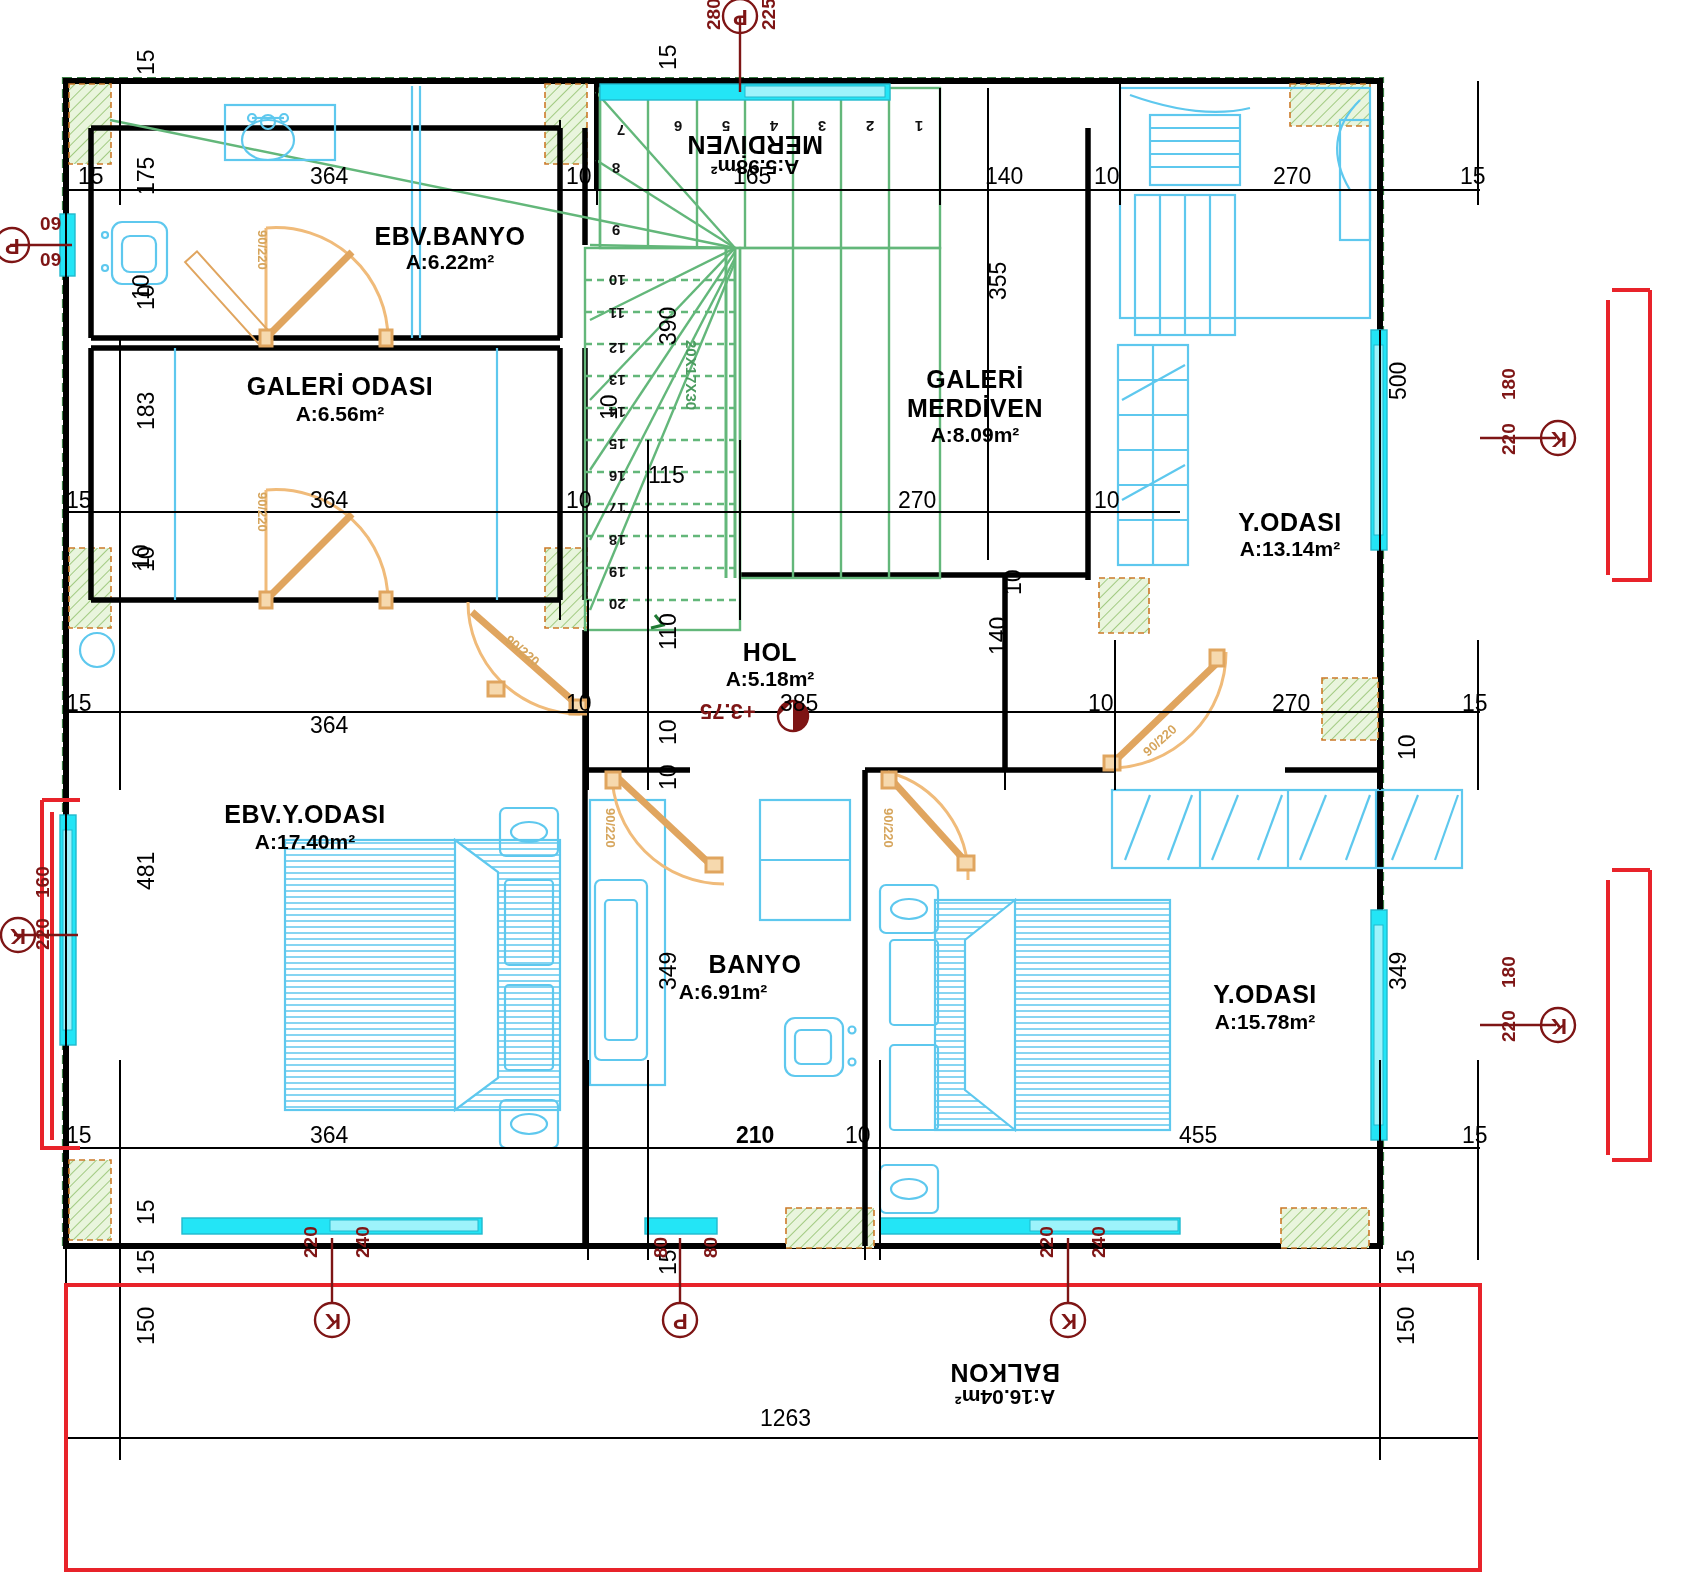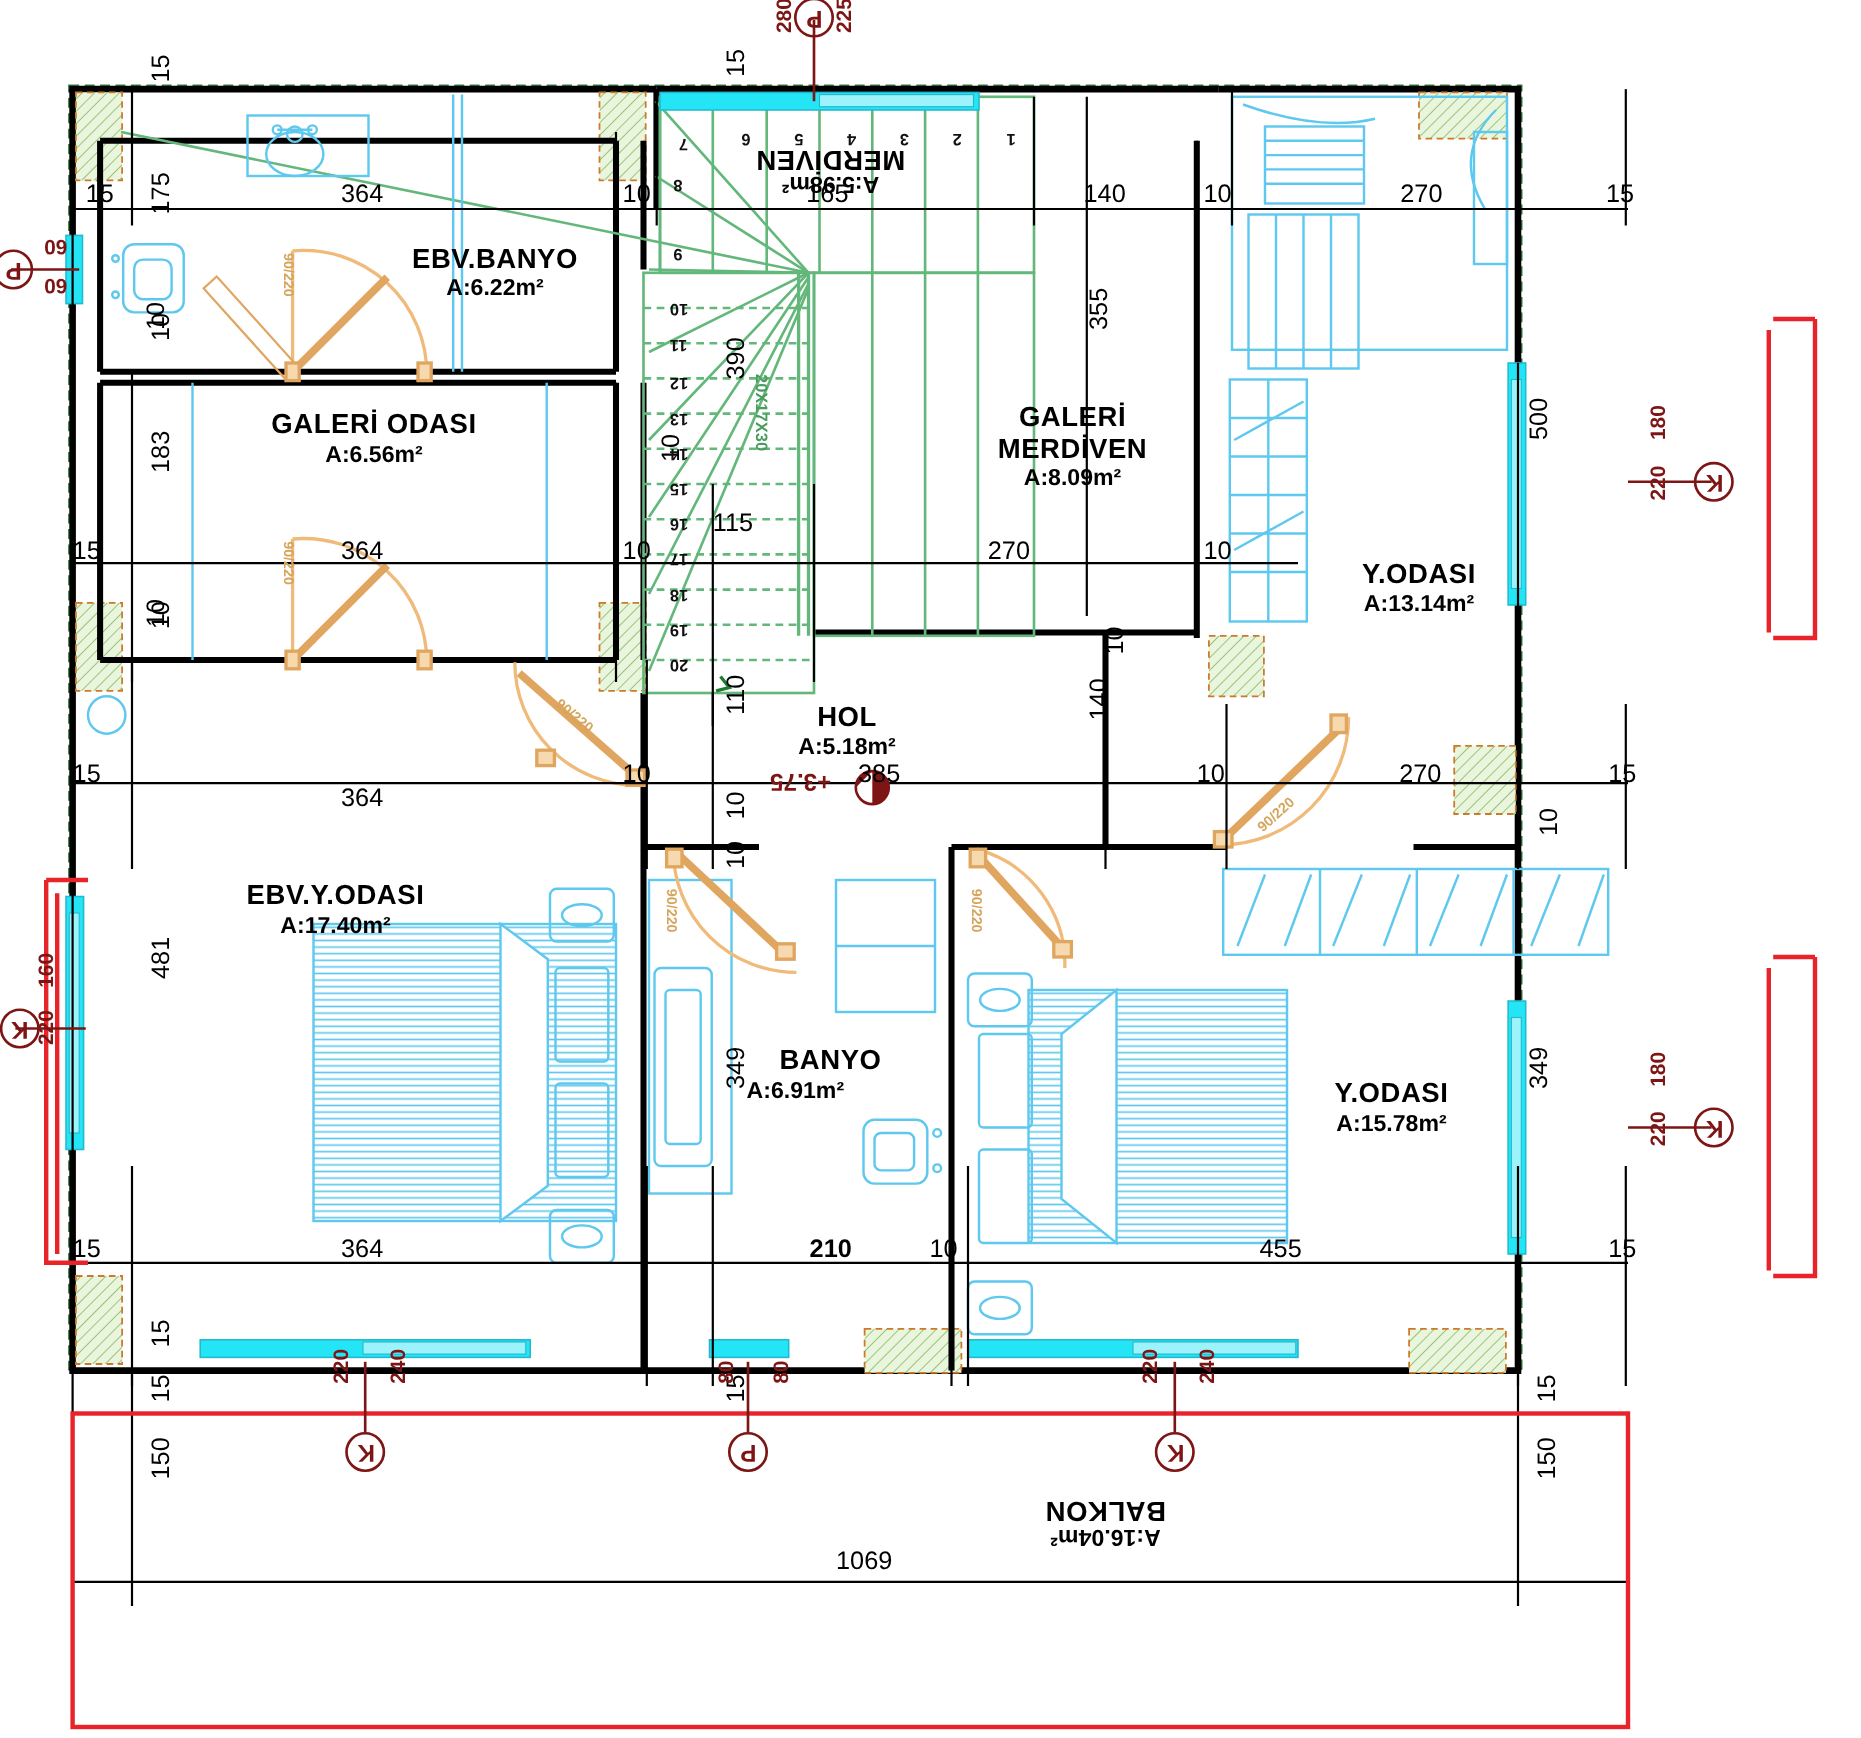--- a/index.html
+++ b/index.html
@@ -445,24 +445,24 @@
 <div class="lbl dim" style="left:566px;top:690px;">10</div>
 <div class="lbl dim" style="left:780px;top:690px;">385</div>
 <div class="lbl dim" style="left:1088px;top:690px;">10</div>
 <div class="lbl dim" style="left:1272px;top:690px;">270</div>
 <div class="lbl dim" style="left:1462px;top:690px;">15</div>
 
 <div class="lbl dim" style="left:66px;top:1122px;">15</div>
 <div class="lbl dim" style="left:310px;top:1122px;">364</div>
 <div class="lbl dim" style="left:736px;top:1122px;font-weight:bold;">210</div>
 <div class="lbl dim" style="left:845px;top:1122px;">10</div>
-<div class="lbl dim" style="left:1145px;top:1122px;text-align:center;">455</div>
+<div class="lbl dim" style="left:1179px;top:1122px;text-align:center;">455</div>
 <div class="lbl dim" style="left:1462px;top:1122px;">15</div>
 
-<div class="lbl dim" style="left:760px;top:1405px;">1069</div>
+<div class="lbl dim" style="left:760px;top:1405px;">1263</div>
 <div class="lbl dim" style="left:133px;top:1345px;transform:rotate(-90deg);transform-origin:left top;">150</div>
 <div class="lbl dim" style="left:1393px;top:1345px;transform:rotate(-90deg);transform-origin:left top;">150</div>
 
 <div class="lbl dim" style="left:133px;top:75px;transform:rotate(-90deg);transform-origin:left top;">15</div>
 <div class="lbl dim" style="left:133px;top:195px;transform:rotate(-90deg);transform-origin:left top;">175</div>
 <div class="lbl dim" style="left:133px;top:310px;transform:rotate(-90deg);transform-origin:left top;">10</div>
 <div class="lbl dim" style="left:133px;top:430px;transform:rotate(-90deg);transform-origin:left top;">183</div>
 <div class="lbl dim" style="left:133px;top:572px;transform:rotate(-90deg);transform-origin:left top;">10</div>
 <div class="lbl dim" style="left:133px;top:890px;transform:rotate(-90deg);transform-origin:left top;">481</div>
 <div class="lbl dim" style="left:133px;top:1225px;transform:rotate(-90deg);transform-origin:left top;">15</div>

